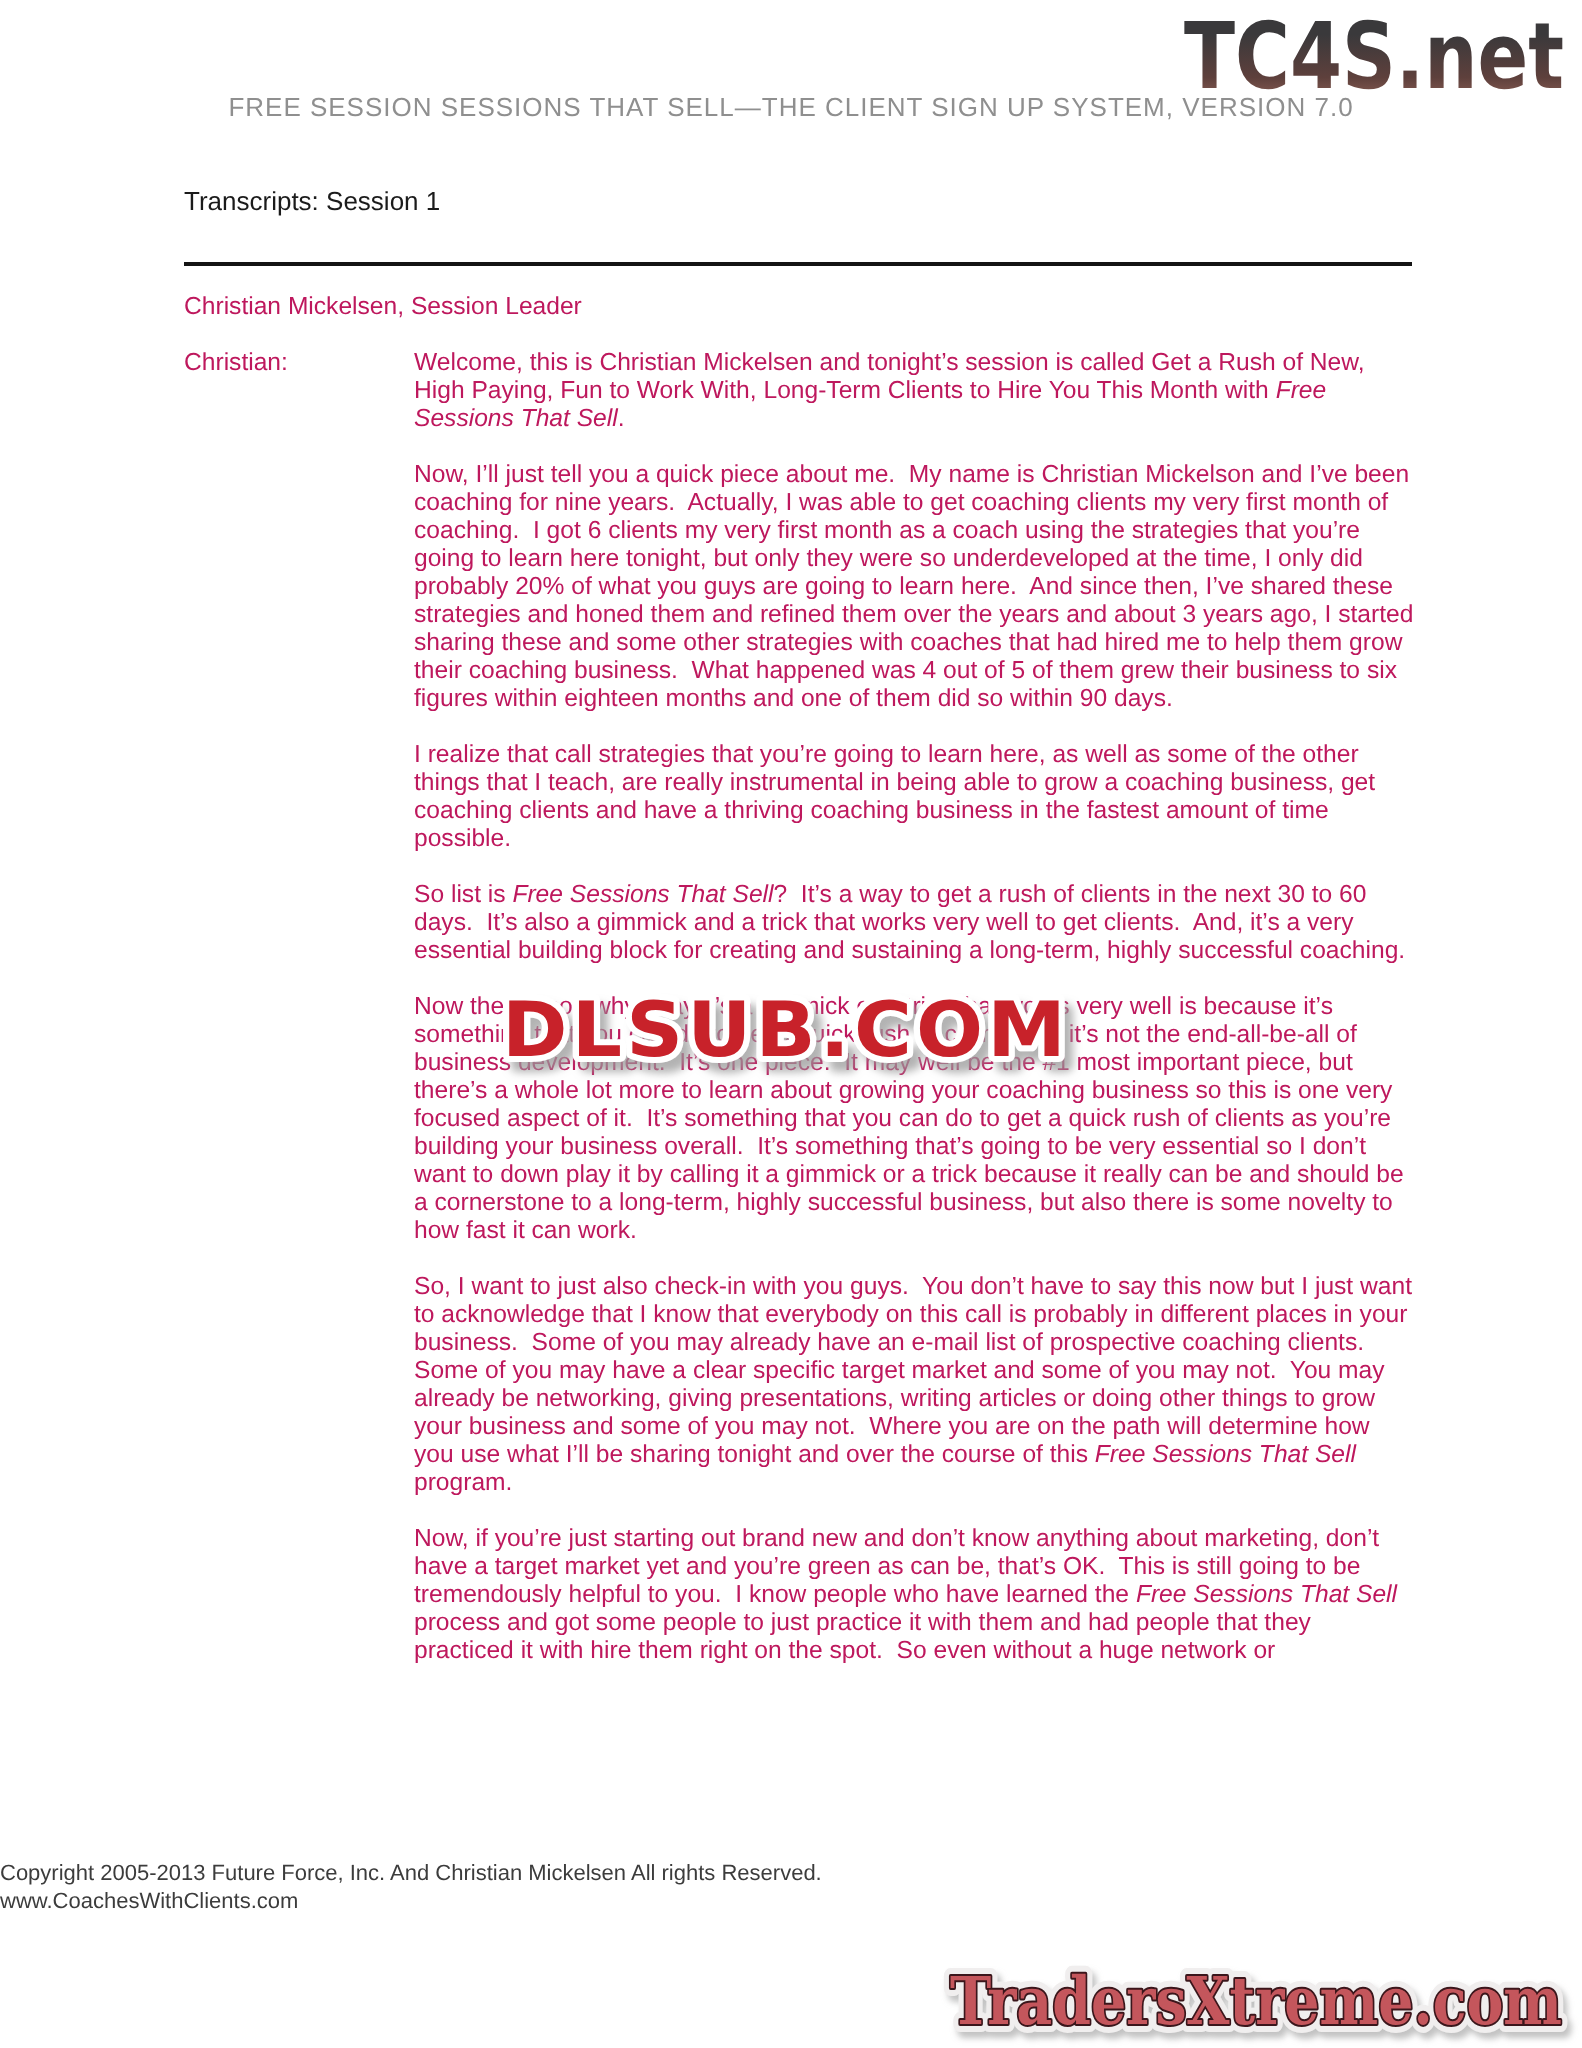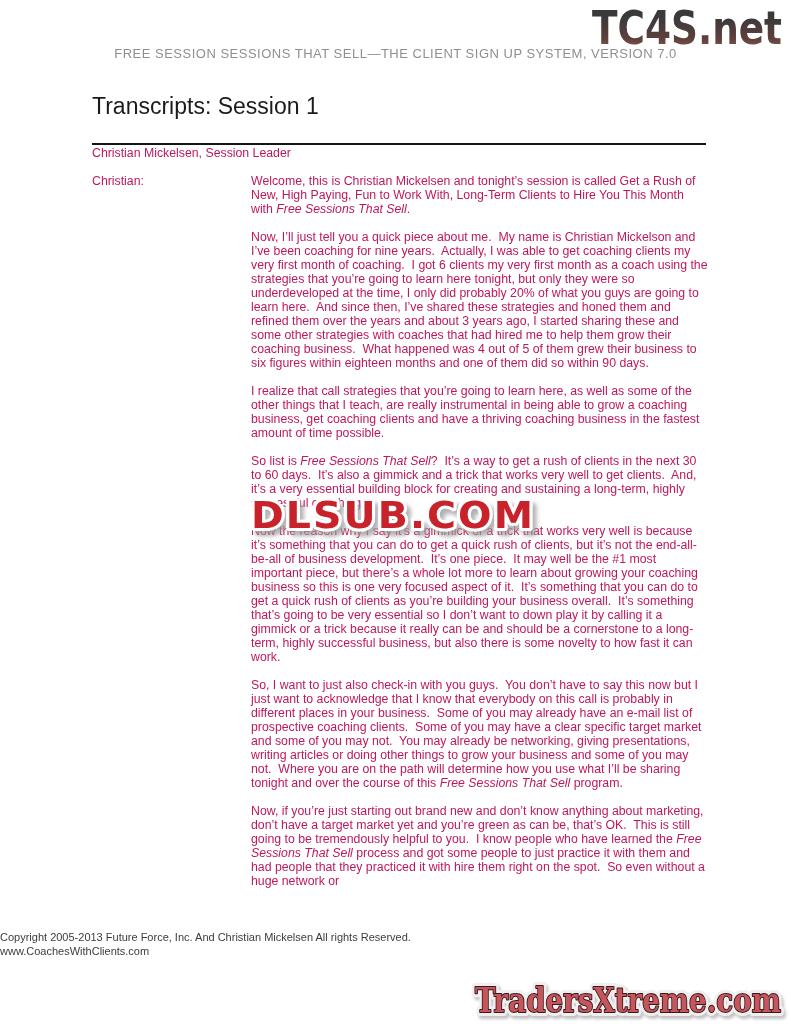--- a/index.html
+++ b/index.html
@@ -34,41 +34,41 @@
 
   
   .title-block {
     position: absolute;
     left: 92px;
     top: 93px;
     width: 614px;
   }
   .page-title {
     margin: 0 0 23px 0;
-    font-size: 23px;
+    font-size: 13px;
     font-weight: normal;
     color: #1b1b1b;
   }
   .title-rule {
     height: 2px;
     background: #141414;
   }
 
   
   .content {
     position: absolute;
     left: 92px;
     top: 146px;
     width: 616px;
     font-size: 12.3px;
     line-height: 14px;
     color: #be185d;
   }
   .session-leader { margin: 0 0 14px 0; }
-  .transcript-row { display: flex; gap: 44px; }
+  .transcript-row { display: flex; }
   .speaker-col { width: 92px; flex: none; }
   .para-col { flex: 1; min-width: 0; margin-left: 23px; }
   .para { margin: 0 0 14px 0; white-space: pre-wrap; }
   .para:last-child { margin-bottom: 0; }
   .para em { font-style: italic; }
 
   
   .footer {
     position: absolute;
     top: 931px;

